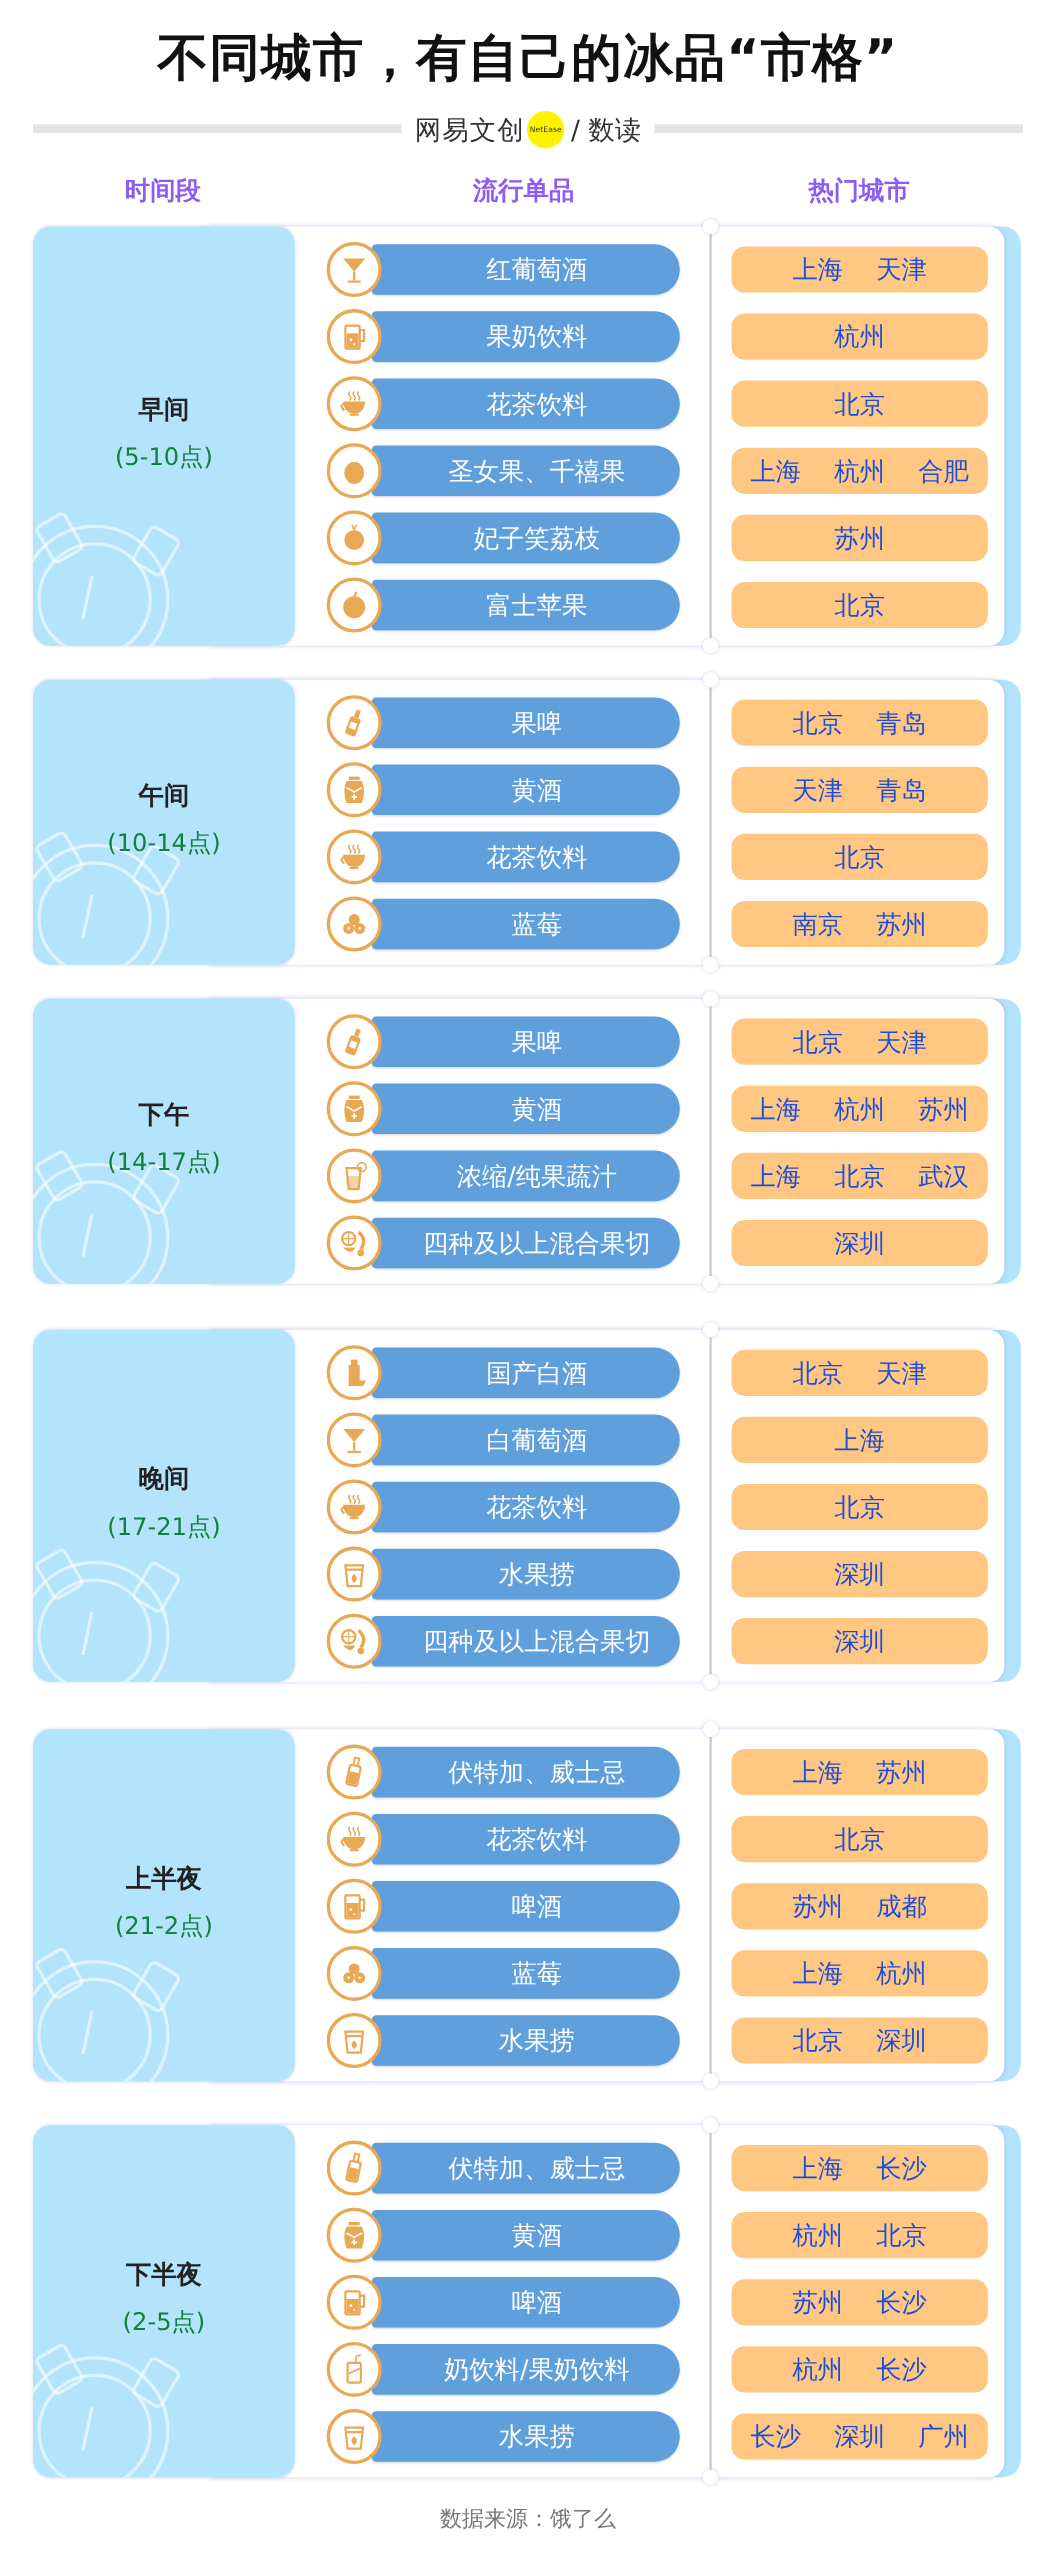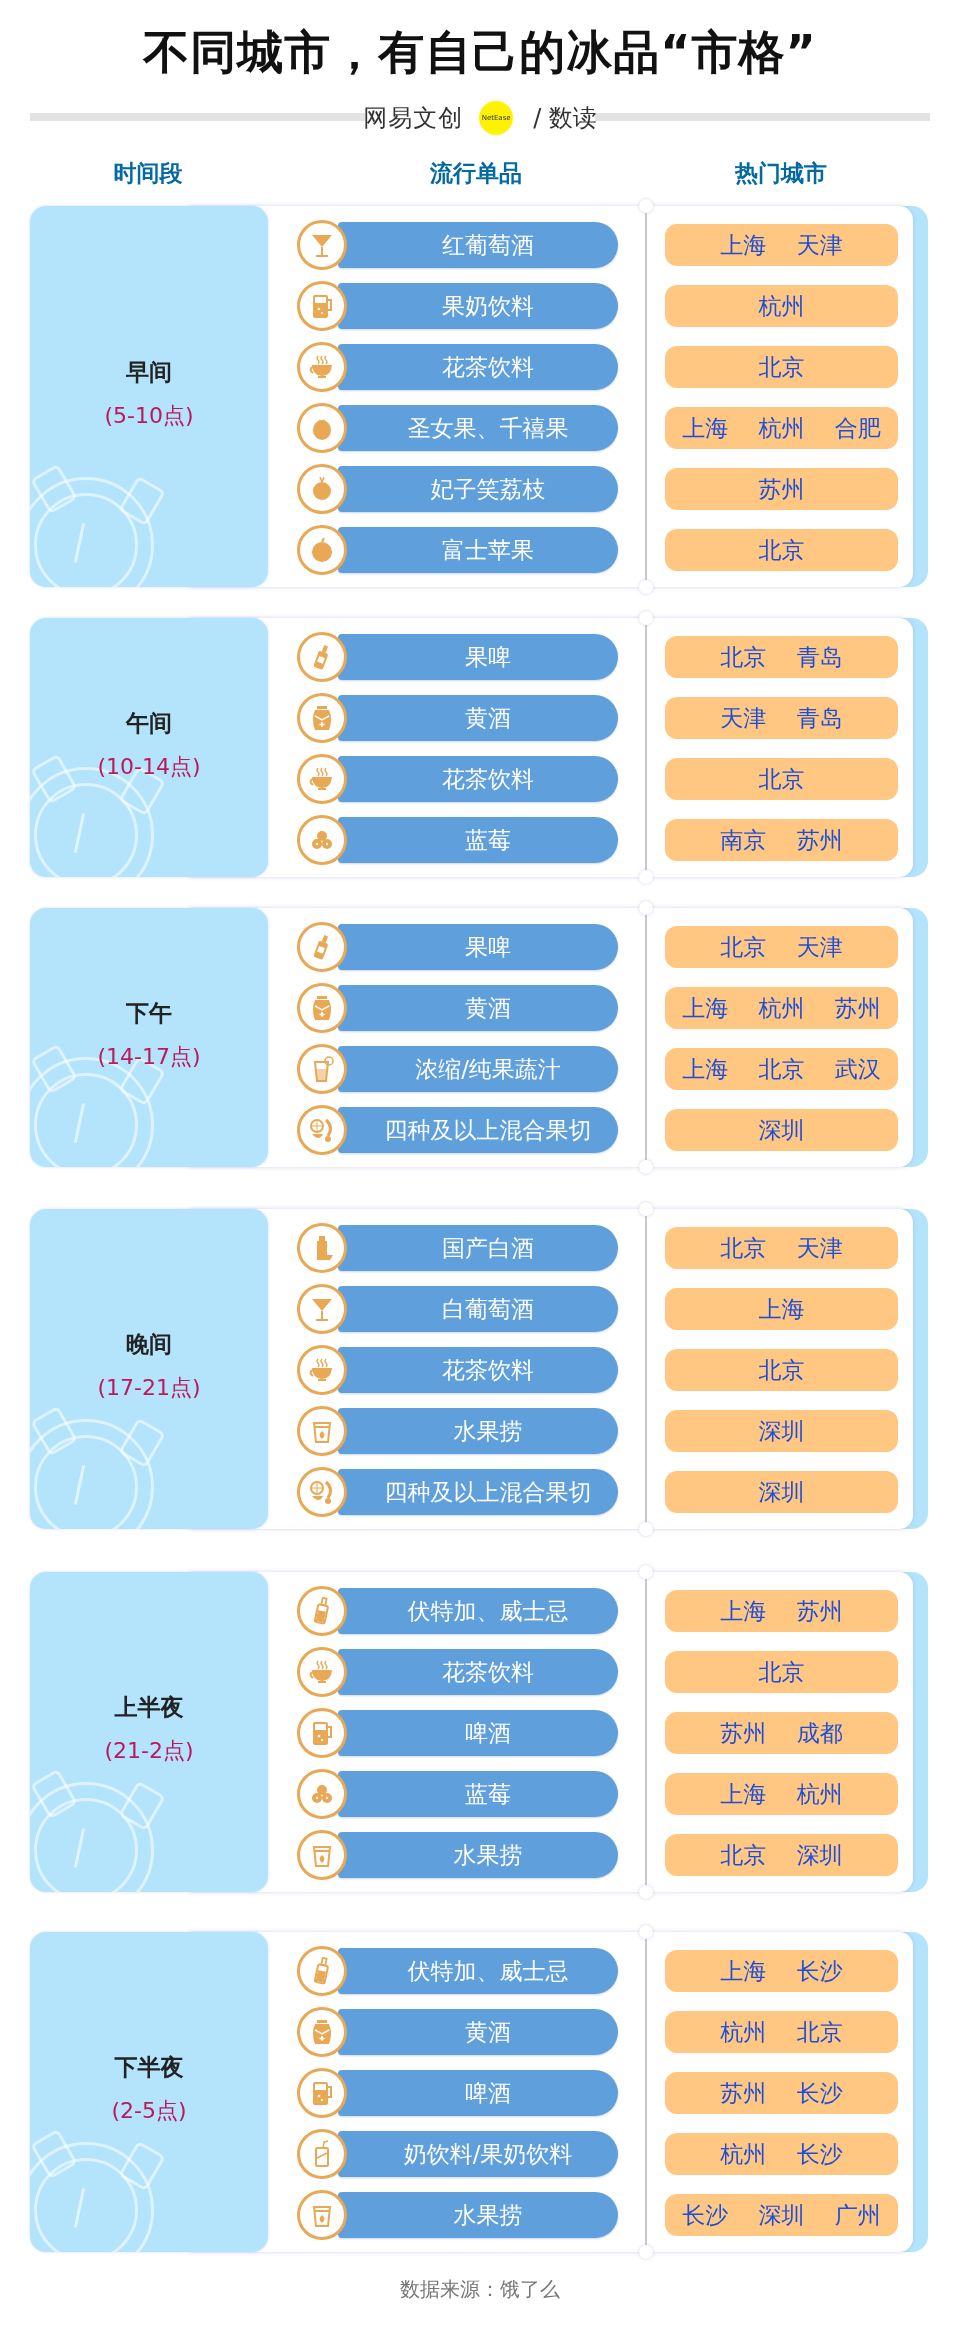--- a/index.html
+++ b/index.html
@@ -5,40 +5,40 @@
   html, body { margin:0; padding:0; background:#ffffff; }
   body { width:960px; height:2332px; position:relative; overflow:hidden;
          font-family:"DejaVu Sans","Liberation Sans",sans-serif; color:#222; }
   .title { position:absolute; left:0; top:22px; width:960px; text-align:center;
            font-size:46px; font-weight:bold; color:#111; letter-spacing:1px; line-height:60px; }
   .brand-bar { position:absolute; top:113px; height:8px; background:#e3e3e3; }
   .brand { position:absolute; left:0; top:100px; width:960px; height:36px; display:flex;
            justify-content:center; align-items:center; }
   .brand .b1 { font-size:24px; color:#333; letter-spacing:1px; }
   .brand .dot { width:34px; height:34px; border-radius:50%; background:#fff200; display:flex;
-                align-items:center; justify-content:center; margin:0 16px; }
+                align-items:center; justify-content:center; margin:0 2px; }
   .brand .dot span { font-size:7px; color:#333; }
   .brand .b2 { font-size:24px; color:#333; margin-left:4px; }
-  .col-head { position:absolute; top:158px; font-size:23px; font-weight:bold; color:#0369a1;
+  .col-head { position:absolute; top:158px; font-size:23px; font-weight:bold; color:#8b5cf6;
               transform:translateX(-50%); white-space:nowrap; }
   .section { position:absolute; left:0; width:960px; }
   .sec-strip { position:absolute; right:32px; top:0; bottom:0; width:40px; background:#b3e4fc;
                border-radius:0 16px 16px 0; }
   .sec-card { position:absolute; left:190px; right:47px; top:0; bottom:0; background:#fff;
               border-radius:0 14px 14px 0; box-shadow:0 0 4px rgba(150,160,220,0.45); }
   .sec-left { position:absolute; left:30px; width:238px; top:0; bottom:0; background:#b3e4fc;
               border-radius:16px; overflow:hidden; box-shadow:0 0 3px rgba(150,170,230,0.4); }
   .sec-left .clock { position:absolute; left:-12px; bottom:-26px; width:130px; height:130px;
                      border:3px solid rgba(255,255,255,0.55); border-radius:50%; }
   .sec-left .clock.inner { left:4px; bottom:-10px; width:98px; height:98px; }
   .sec-left .bell { position:absolute; width:26px; height:34px; border:3px solid rgba(255,255,255,0.55);
                     border-radius:6px; }
   .sec-left .hand { position:absolute; width:3px; background:rgba(255,255,255,0.6); }
   .sec-label { position:absolute; left:0; width:238px; text-align:center; font-size:23px; color:#222; font-weight:bold; }
-  .sec-sub { position:absolute; left:0; width:238px; text-align:center; font-size:22px; color:#be185d; }
+  .sec-sub { position:absolute; left:0; width:238px; text-align:center; font-size:22px; color:#15803d; }
   .divider { position:absolute; left:645px; top:0; bottom:0; width:2px; background:#c9c9c9; }
   .notch { position:absolute; left:639px; width:14px; height:14px; border-radius:50%; background:#fff;
            box-shadow:0 0 3px rgba(150,160,220,0.5); }
   .notch.top { top:-7px; } .notch.bot { bottom:-7px; }
   .row { position:absolute; left:0; width:929px; height:50px; }
   .icon { position:absolute; left:297px; top:0; width:44px; height:44px; border-radius:50%;
           border:3px solid #e8a854; background:#fff; z-index:2; display:flex; align-items:center; justify-content:center; }
   .icon svg { width:30px; height:30px; }
   .pill { position:absolute; left:338px; width:280px; top:2px; height:46px; background:#5f9fdc;
           border-radius:4px 23px 23px 4px; color:#fff; font-size:23px; display:flex;

